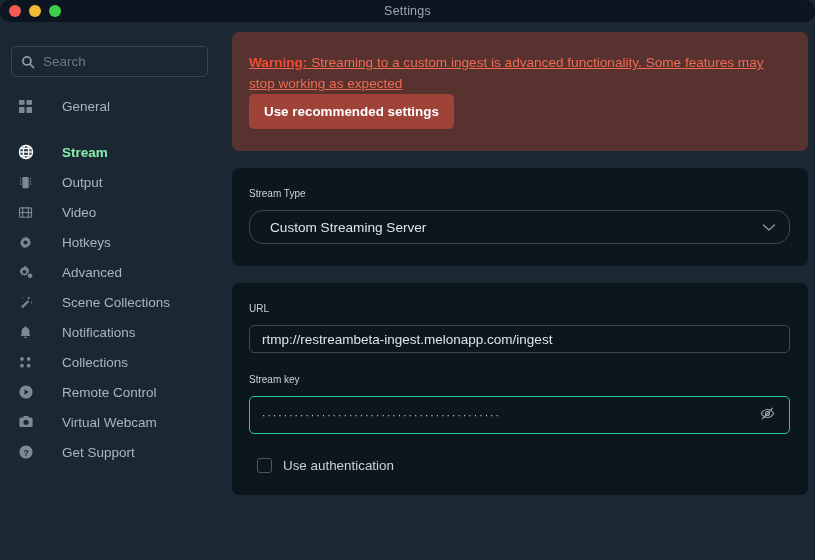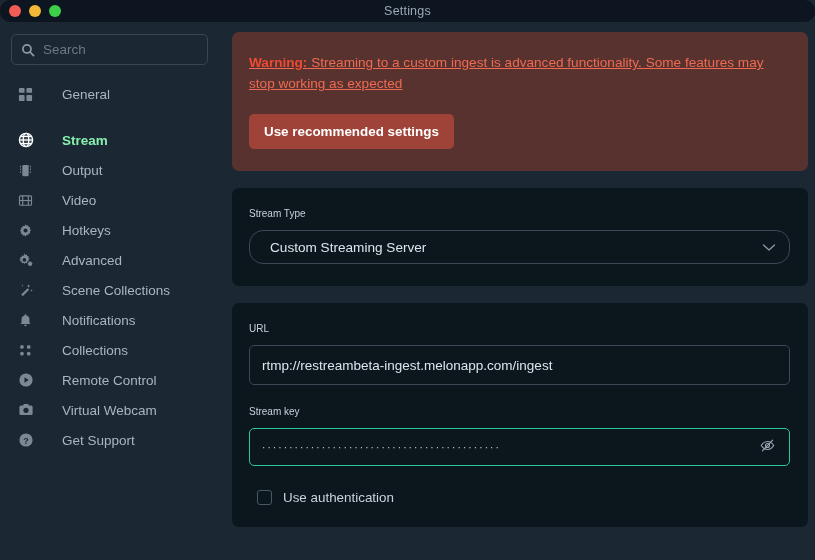--- a/index.html
+++ b/index.html
@@ -56,21 +56,21 @@
     display: flex;
     height: 538px;
     background: #1b2733;
   }
 
   
   .sidebar {
     width: 219px;
     flex: 0 0 219px;
     background: #1b2733;
-    padding-top: 12px;
+    padding-top: 24px;
   }
   .search-wrap {
     margin: 0 11px 14px 11px;
     height: 31px;
     border: 1px solid #3a4654;
     border-radius: 5px;
     display: flex;
     align-items: center;
     padding: 0 9px;
     gap: 8px;
@@ -129,21 +129,20 @@
     padding: 20px 22px 22px 17px;
   }
   .warn-text {
     font-size: 13.6px;
     line-height: 1.55;
     color: #ef6a53;
     text-decoration: underline;
   }
   .warn-text b { color: #ed4b33; font-weight: bold; }
   .warn-btn {
-    margin-top: 20px;
     display: inline-block;
     background: #9f4339;
     border: none;
     border-radius: 5px;
     color: #ffffff;
     font-family: "Liberation Sans", sans-serif;
     font-size: 13.4px;
     font-weight: bold;
     padding: 10px 15px;
     cursor: pointer;
@@ -166,21 +165,21 @@
     align-items: center;
     justify-content: space-between;
     padding: 0 13px 0 20px;
     cursor: pointer;
     background: transparent;
   }
   .select-value { font-size: 13.6px; color: #dde4ec; }
 
   .text-input {
     width: 100%;
-    height: 40px;
+    height: 28px;
     border: 1px solid #3c4856;
     border-radius: 5px;
     background: transparent;
     color: #dde4ec;
     font-family: "Liberation Sans", sans-serif;
     font-size: 13.5px;
     padding: 0 12px;
     outline: none;
   }
 

